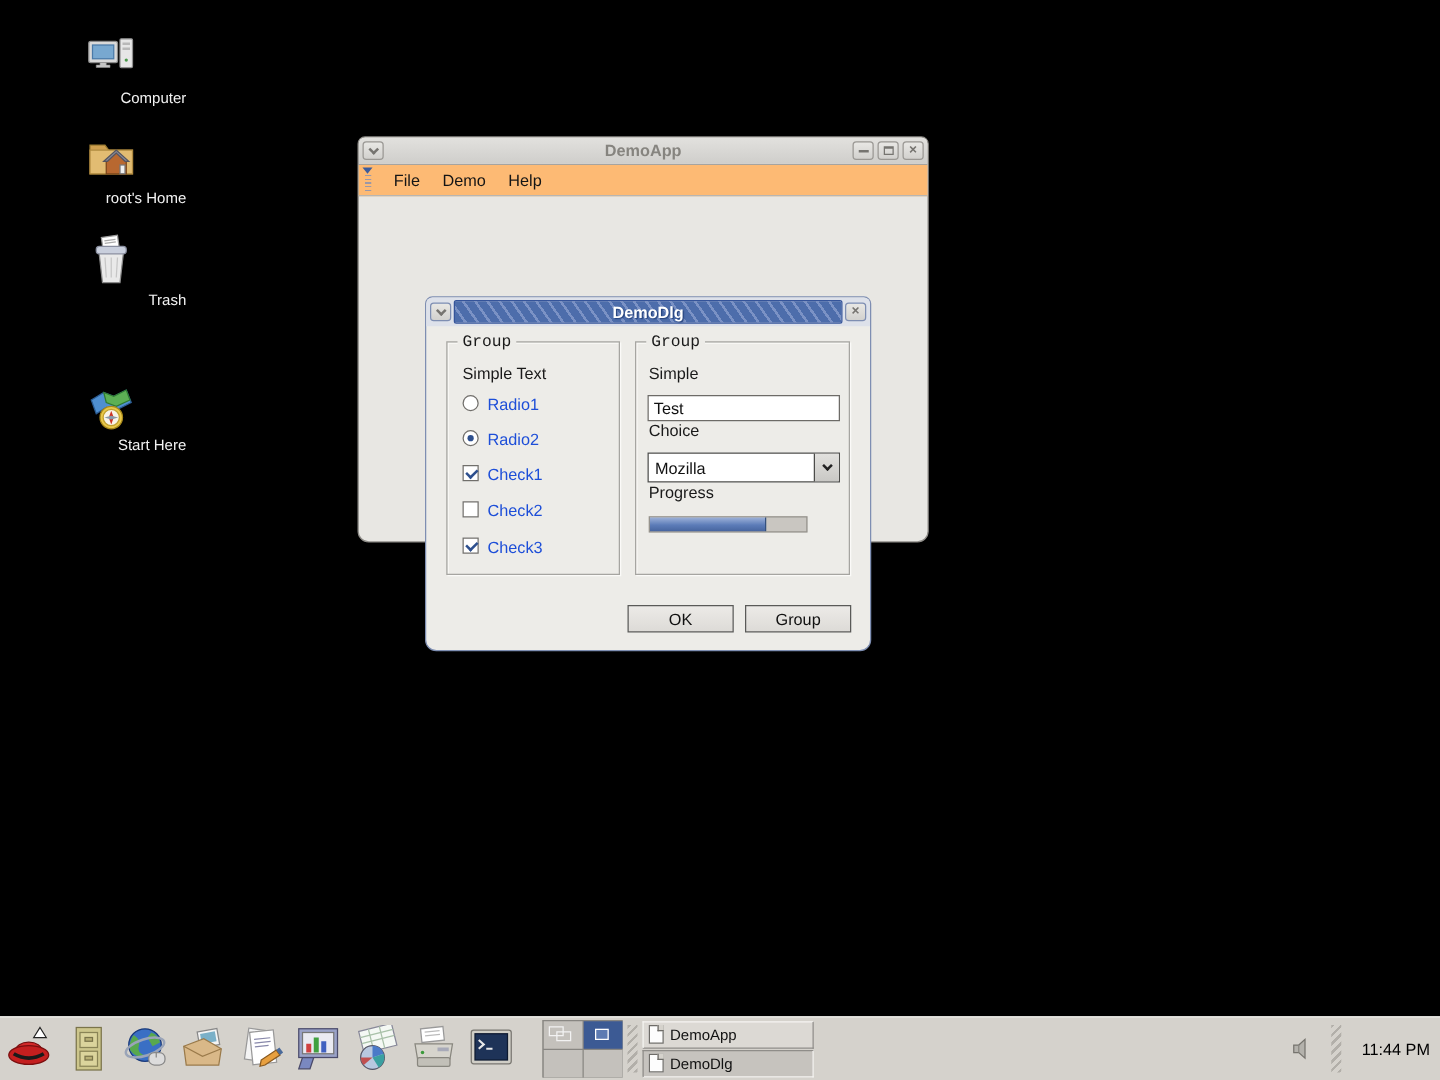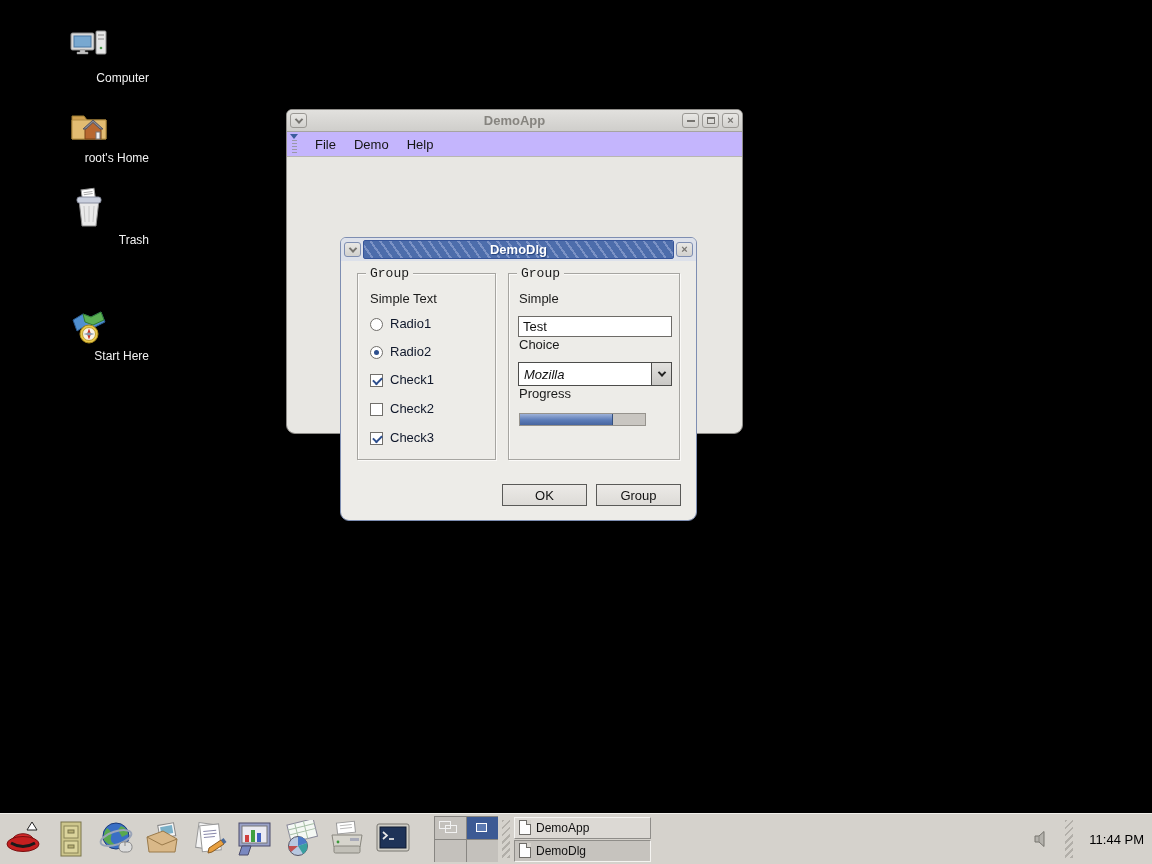--- a/index.html
+++ b/index.html
@@ -41,21 +41,21 @@
     background:linear-gradient(#e2e1de,#cfcecb);
     border-bottom:1px solid #a6a4a0; border-radius:5px 5px 0 0; position:relative;
   }
   .app-title {
     position:absolute; left:0; right:0; text-align:center;
     font-size:13px; font-weight:bold; color:#86847f;
   }
   .app-titlebar .right { margin-left:auto; display:flex; gap:3px; }
   .menubar {
     height:25px; display:flex; align-items:center;
-    background:#c4b5fd; border-bottom:1px solid #b8b6b2; padding-left:3px;
+    background:#fdba74; border-bottom:1px solid #b8b6b2; padding-left:3px;
   }
   .menu-grip { width:8px; height:21px; margin-right:8px; display:flex; flex-direction:column; align-items:center; }
   .menu-grip .tri { width:0; height:0; border-left:4px solid transparent; border-right:4px solid transparent; border-top:5px solid #3c5c9c; }
   .menu-grip .dots { width:5px; flex:1; margin-top:1px;
     background:repeating-linear-gradient(to bottom,#9a98a8 0 1px,transparent 1px 3px); }
   .menu-item { font-size:13px; padding:3px 9px; color:#151515; }
 
   
   .dialog {
     position:absolute; left:340px; top:237px; width:357px; height:284px;
@@ -77,38 +77,38 @@
   .groupbox {
     position:absolute; top:35px; height:187px;
     border:1px solid #a6a5a1; box-shadow:1px 1px 0 #fbfaf8, inset 1px 1px 0 #fbfaf8;
   }
   .groupbox .legend {
     position:absolute; top:-8px; left:8px; background:#edece8; padding:0 4px; font-size:13px; color:#1a1a1a;font-family:Liberation Mono, monospace;
   }
   .gb-left { left:16px; width:139px; }
   .gb-right { left:167px; width:172px; }
   .gb-label { position:absolute; left:12px; font-size:13px; color:#1a1a1a; }
-  .row { position:absolute; left:12px; display:flex; align-items:flex-end; gap:7px; font-size:13px; color:#0f172a; }
+  .row { position:absolute; left:12px; display:flex; align-items:flex-start; gap:7px; font-size:13px; color:#1d4ed8; }
 
   .radio { width:13px; height:13px; border:1px solid #716f6b; border-radius:50%; background:#fff; position:relative; flex:0 0 auto; }
   .radio.on::after { content:""; position:absolute; left:3px; top:3px; width:5px; height:5px; border-radius:50%; background:#2d4f8e; }
   .checkbox { width:13px; height:13px; border:1px solid #716f6b; background:#fff; position:relative; flex:0 0 auto; }
   .checkbox.on::after { content:""; position:absolute; left:2px; top:2px; width:7px; height:4px;
     border-left:2px solid #2d4f8e; border-bottom:2px solid #2d4f8e; transform:rotate(-45deg); }
 
   .text-field {
     position:absolute; left:9px; top:42px; width:154px; height:21px;
     border:1px solid #6d6b67; background:#fff; font-size:13px; padding:0 4px;
     font-family:"Liberation Sans", sans-serif; color:#111;
   }
   .combo {
     position:absolute; left:9px; top:88px; width:154px; height:24px;
     border:1px solid #4c4c4a; background:#fff; display:flex; align-items:center;
   }
-  .combo .val { flex:1; font-size:13px; padding-left:5px; color:#111;font-style:italic; }
+  .combo .val { flex:1; font-size:13px; padding-left:5px; color:#111; }
   .combo .arrow-btn {
     width:20px; height:100%; background:linear-gradient(#e2e1de,#c9c8c5);
     border-left:1px solid #4c4c4a; display:flex; align-items:center; justify-content:center;
   }
   .combo .arrow-btn .chev { border-color:#222; }
   .progressbar {
     position:absolute; left:10px; top:139px; width:127px; height:13px;
     background:#c9c6c1; border:1px solid #96938d;
   }
   .progress-fill {

